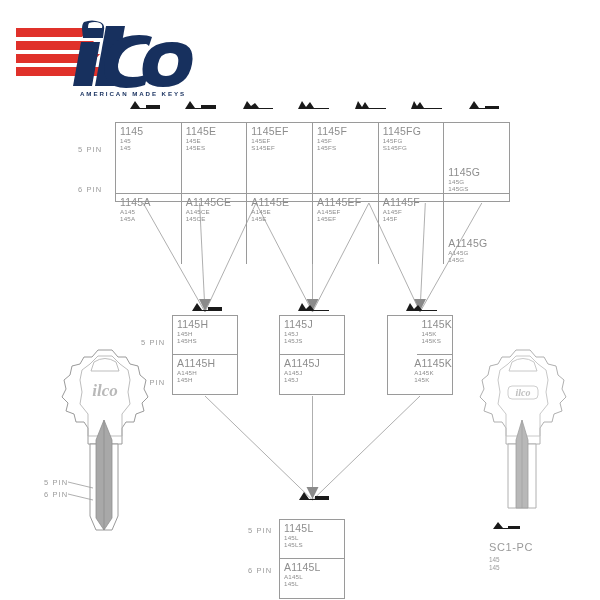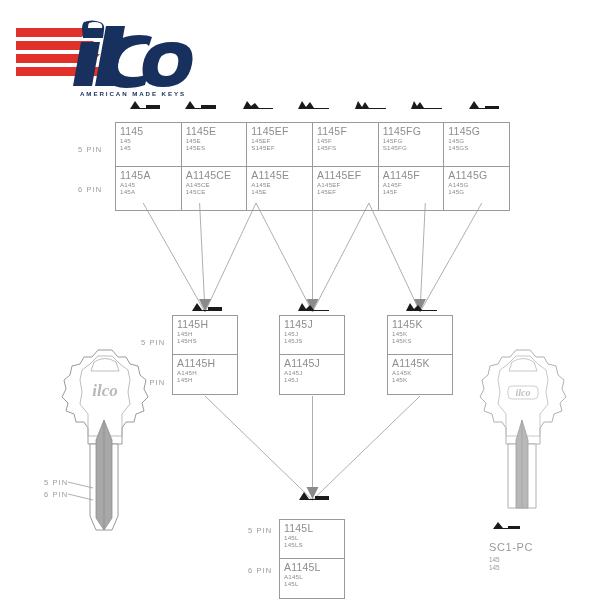--- a/index.html
+++ b/index.html
@@ -18,35 +18,35 @@
   .logo{position:absolute;left:14px;top:20px;width:190px;height:72px;}
   .tagline{
     position:absolute;left:66px;top:70px;
     font-size:6.2px;letter-spacing:1.9px;color:#17305e;font-weight:bold;
     white-space:nowrap;
   }
 
   
   .maintable{
     position:absolute;left:115px;top:122px;
-    width:395px;height:89px;
+    width:395px;height:80px;
     border:1px solid #9a9a9a;
     box-sizing:border-box;
     display:flex;flex-direction:column;
   }
   .trow{display:flex;flex:1 1 50%;}
   .trow.top{border-bottom:1px solid #9a9a9a;}
   .cell{
     flex:1 1 0;
     border-right:1px solid #9a9a9a;
     box-sizing:border-box;
     padding:3px 0 0 4px;
     overflow:hidden;
   }
-  .cell:last-child{border-right:none;}
+  .cell:last-child{border-right:none;margin-top:41px;}
   .c-main{font-size:10.5px;color:#8d8d8d;line-height:11px;white-space:nowrap;letter-spacing:.2px;}
   .c-sub{font-size:6.2px;color:#8d8d8d;line-height:7.4px;white-space:nowrap;letter-spacing:.2px;}
 
   
   .pinlabel{
     position:absolute;font-size:7.5px;color:#9b9b9b;letter-spacing:1.1px;white-space:nowrap;
   }
 
   
   .nodebox{
@@ -254,21 +254,21 @@
       <div class="c-sub">145J</div>
       <div class="c-sub">145JS</div>
     </div>
     <div class="half">
       <div class="c-main">A1145J</div>
       <div class="c-sub">A145J</div>
       <div class="c-sub">145J</div>
     </div>
   </div>
 
-  <div class="nodebox" style="left:387px;top:315px;">
+  <div class="nodebox" style="left:387px;top:315px;align-items:flex-end;">
     <div class="half top">
       <div class="c-main">1145K</div>
       <div class="c-sub">145K</div>
       <div class="c-sub">145KS</div>
     </div>
     <div class="half">
       <div class="c-main">A1145K</div>
       <div class="c-sub">A145K</div>
       <div class="c-sub">145K</div>
     </div>

